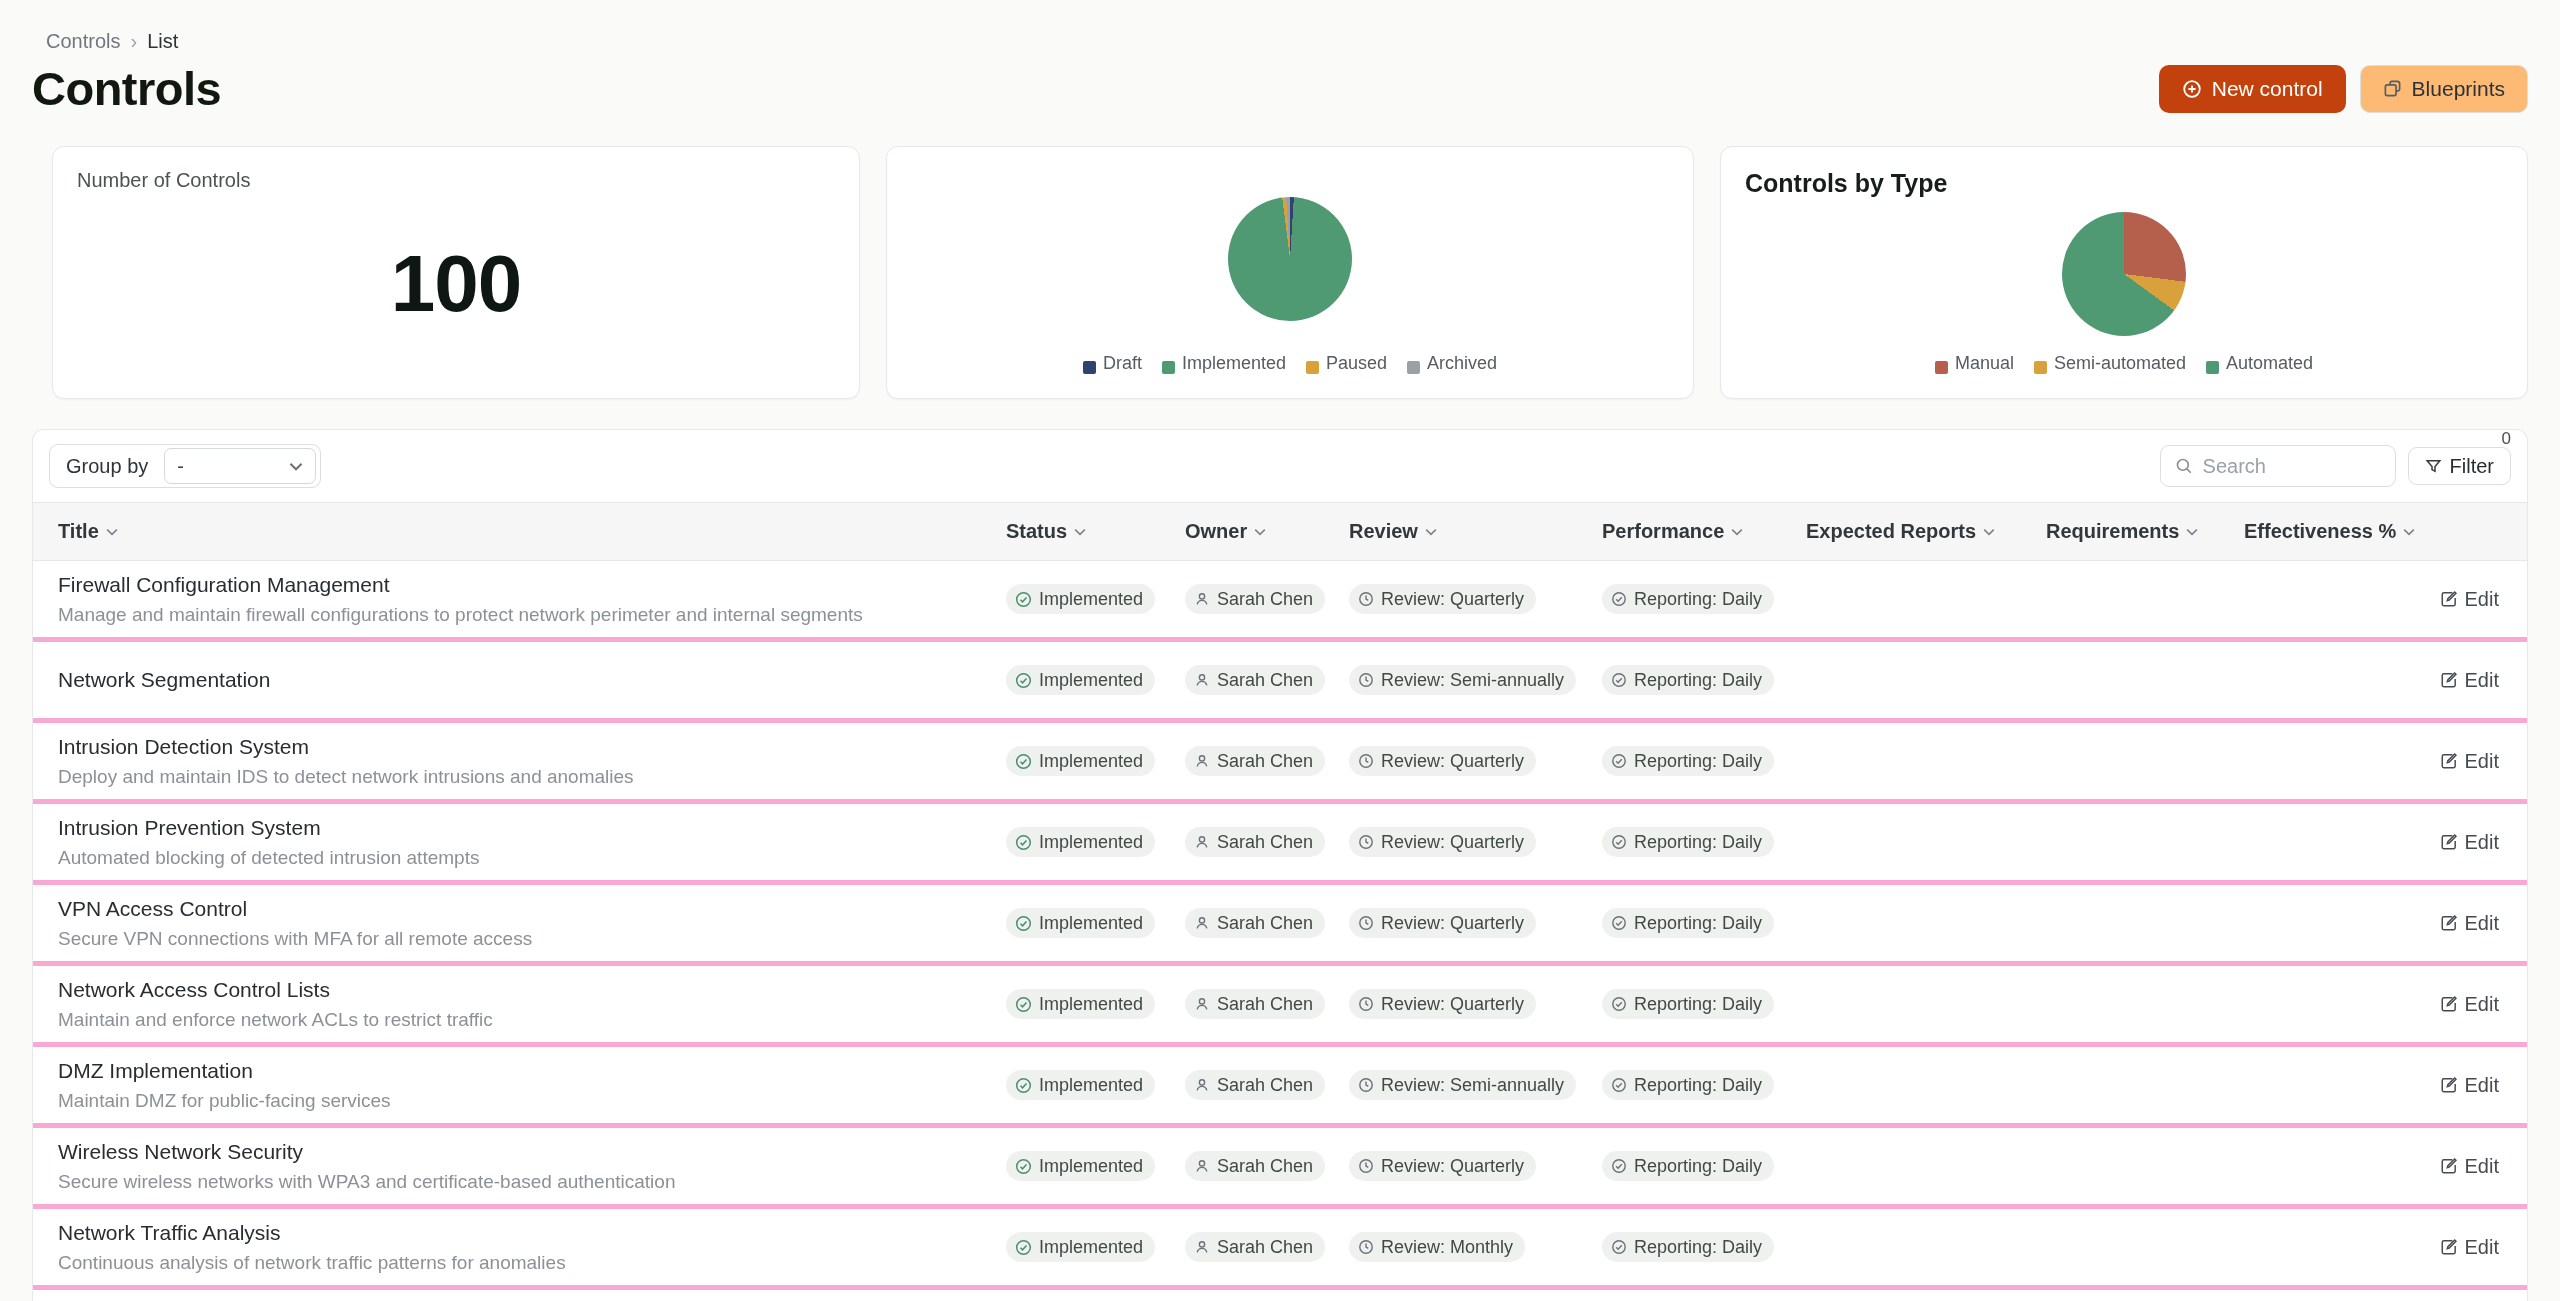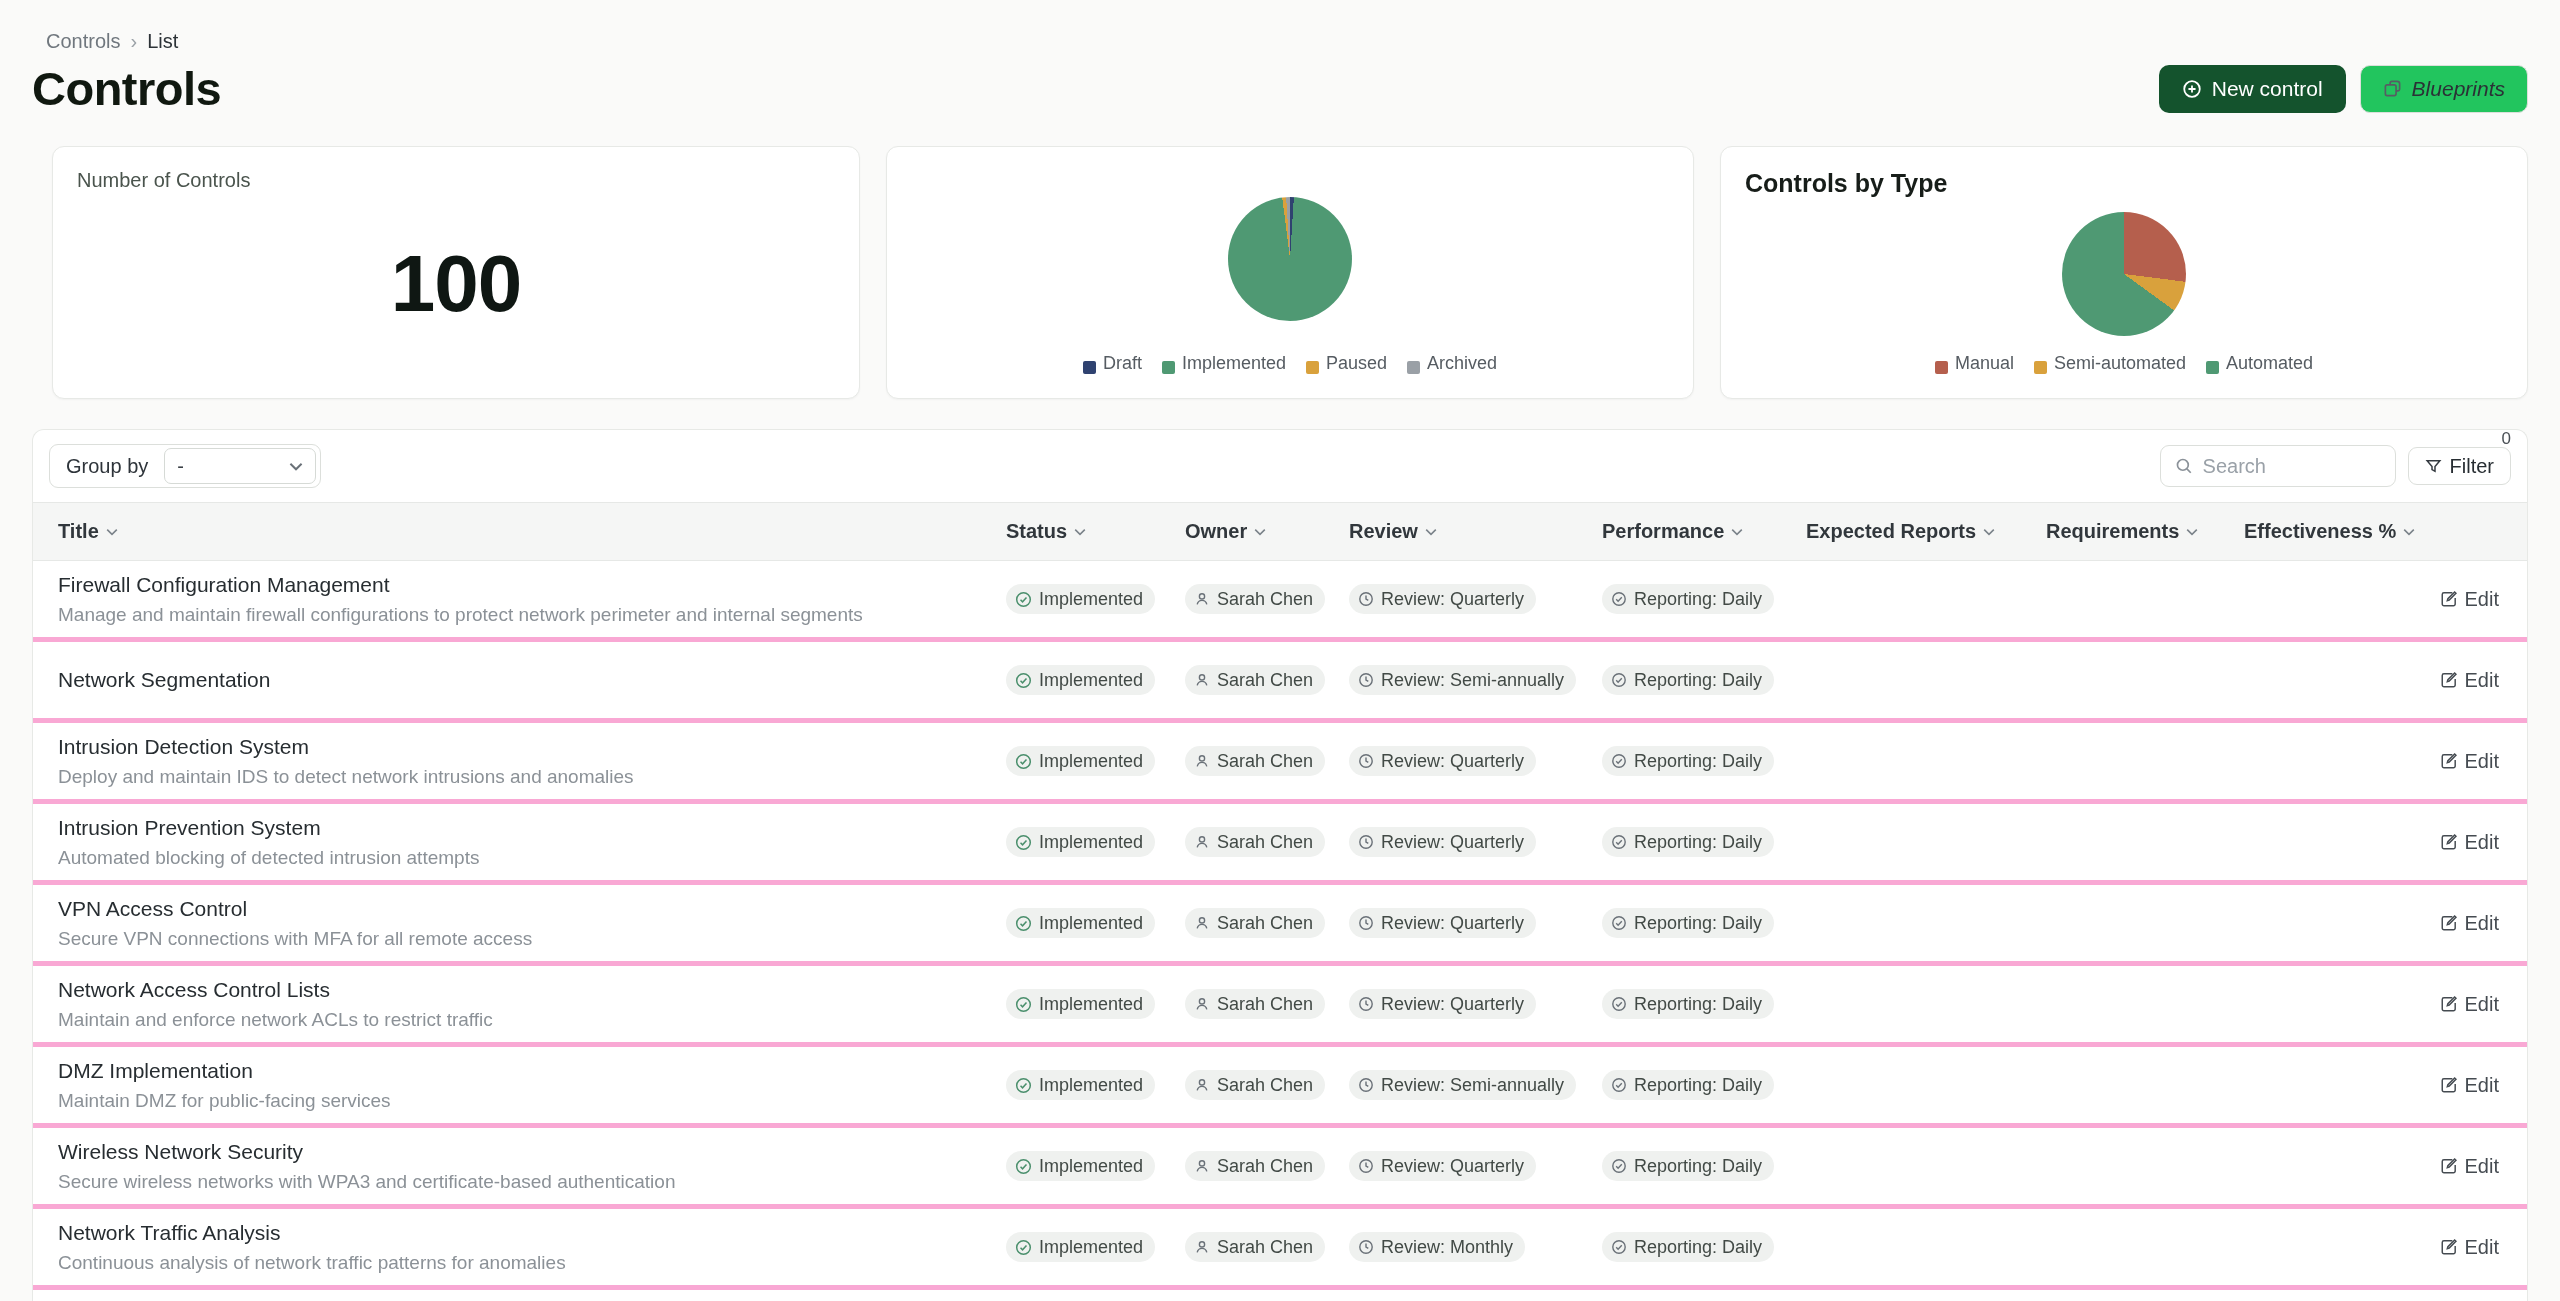--- a/index.html
+++ b/index.html
@@ -22,22 +22,22 @@
     display: flex; align-items: center; justify-content: space-between;
   }
   .page-title { font-size: 47px; font-weight: 700; color: #101810; letter-spacing: -0.5px; }
   .title-actions { display: flex; gap: 14px; }
   .btn {
     display: inline-flex; align-items: center; gap: 10px;
     height: 48px; padding: 0 22px; border-radius: 10px;
     font-size: 21px; cursor: pointer; border: 1px solid transparent;
     font-family: "Liberation Sans", sans-serif;
   }
-  .btn-primary { background: #14532d; color: #ffffff; margin-left: 20px; }
-  .btn-secondary { background: #22c55e; color: #2b3136; border-color: #dcdfdb; font-style: italic; }
+  .btn-primary { background: #c2410c; color: #ffffff; margin-left: 20px; }
+  .btn-secondary { background: #fdba74; color: #2b3136; border-color: #dcdfdb; }
   
   .cards {
     margin: 30px 32px 0 32px;
     display: grid; grid-template-columns: 1fr 1fr 1fr; gap: 26px;
     height: 253px;
     padding-left: 20px;
   }
   .card {
     background: #ffffff; border: 1px solid #e7e9e6; border-radius: 12px;
     box-shadow: 0 1px 2px rgba(20,30,25,0.04);

